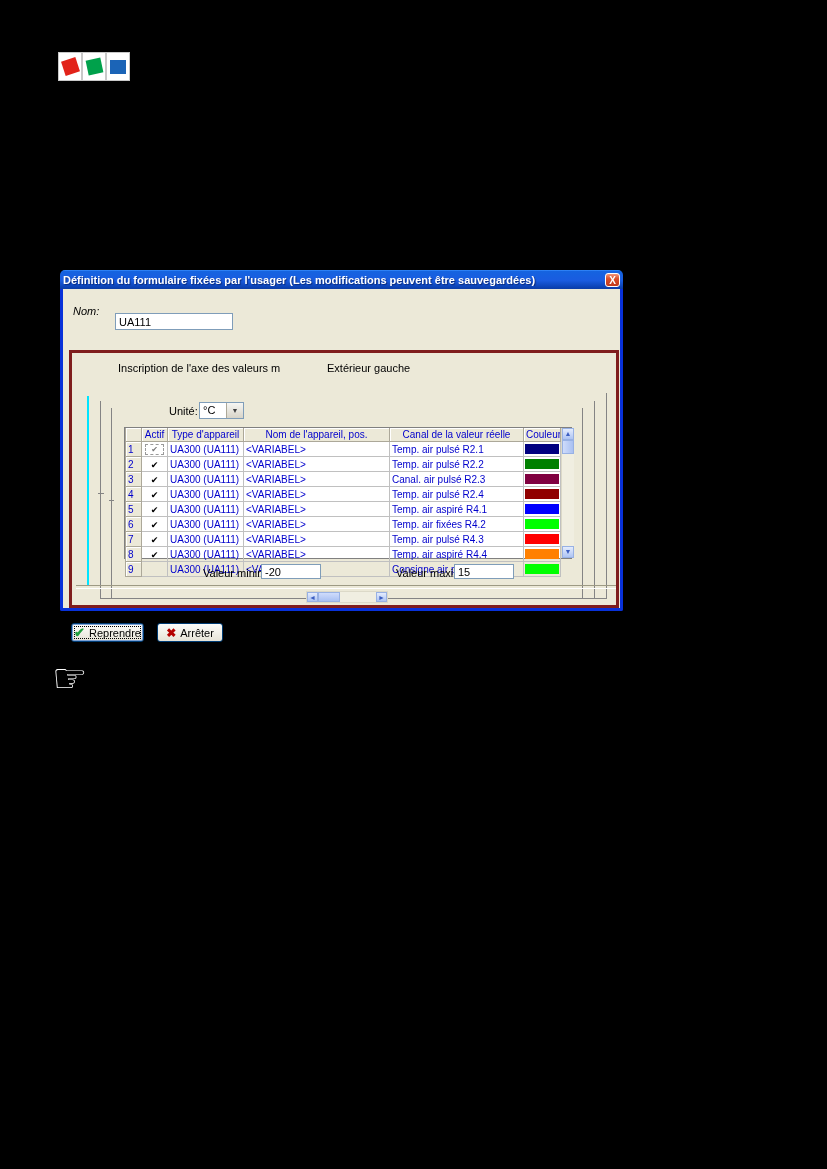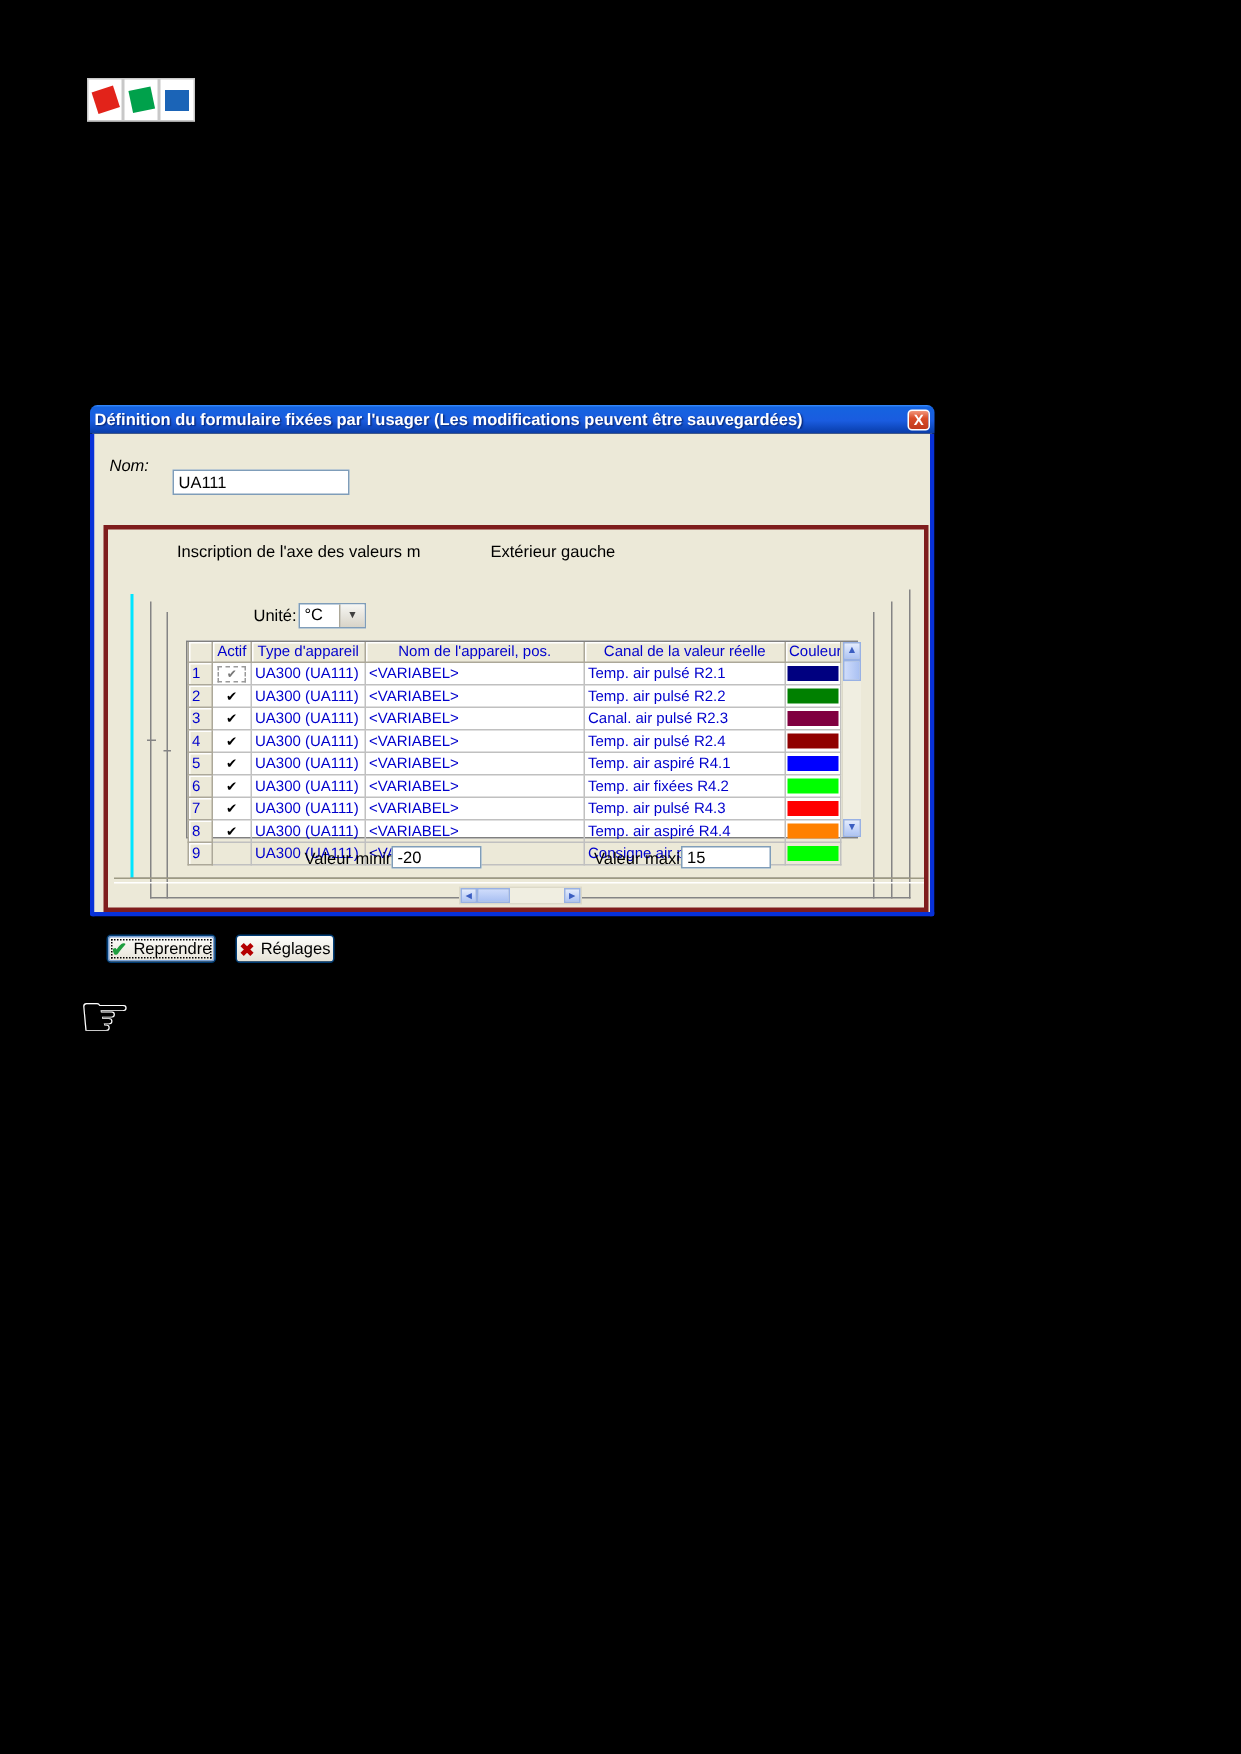--- a/index.html
+++ b/index.html
@@ -293,18 +293,18 @@
         <div class="sb-btn">►</div>
       </div>
     </div>
 
     <div class="btn focused" style="left:8px;top:334px;width:73px;">
       <span class="ico-check">✔</span>
       <span>Reprendre</span>
     </div>
     <div class="btn" style="left:94px;top:334px;width:66px;">
       <span class="ico-cross">✖</span>
-      <span>Réglages</span>
+      <span>Arrêter</span>
     </div>
   </div>
 
   <div class="manicule">☞</div>
 </div>
 
 </body></html>

